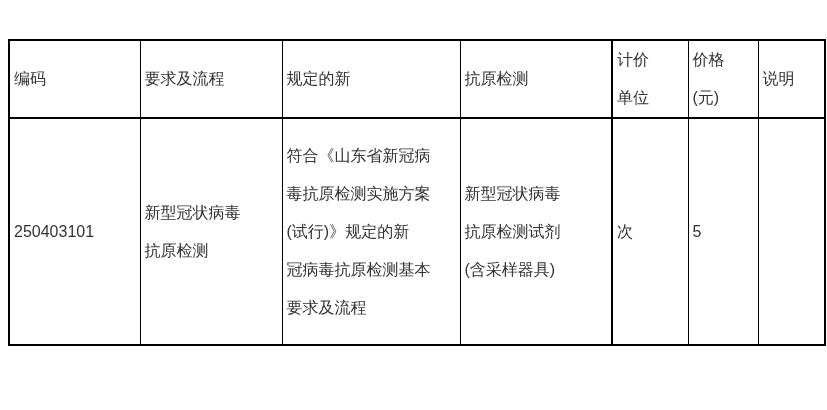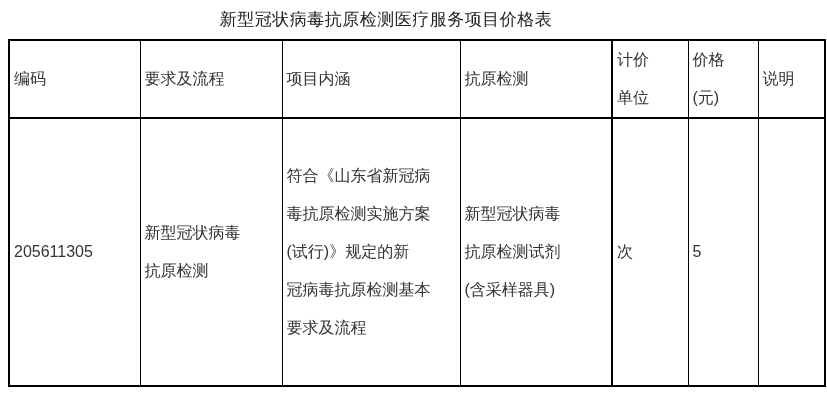--- a/index.html
+++ b/index.html
@@ -41,64 +41,63 @@
     text-align: left;
     vertical-align: middle;
     padding: 0 2px 0 4px;
     font-size: 16px;
     line-height: 38px;
     color: var(--text);
     white-space: pre-line;
     overflow: hidden;
   }
   .price-table thead th { height: 76px; border-bottom: 2px solid var(--border); }
-  .price-table tbody td { height: 268px; }
+  .price-table tbody td { height: 227px; }
   .col-unit-b { border-left: 2px solid var(--border) !important; }
 
   col.c-code  { width: 131px; }
   col.c-name  { width: 142px; }
   col.c-cont  { width: 178px; }
   col.c-excl  { width: 152px; }
   col.c-unit  { width: 76px; }
   col.c-price { width: 70px; }
   col.c-note  { width: 67px; }
 </style>
 </head>
 <body>
 
 <div class="page">
 
-  <div class="doc-title">新型冠状病毒抗原检测医疗服务项目价格表</div>
 
   <table class="price-table">
     <colgroup>
       <col class="c-code">
         <col class="c-name">
         <col class="c-cont">
       <col class="c-excl">
         <col class="c-unit">
         <col class="c-price">
         <col class="c-note">
     </colgroup>
     <thead>
       <tr>
         <th>编码</th>
         <th>要求及流程</th>
-        <th>项目内涵</th>
+        <th>规定的新</th>
         <th>抗原检测</th>
         <th class="col-unit-b">计价
 单位</th>
         <th>价格
 (元)</th>
         <th>说明</th>
       </tr>
     </thead>
     <tbody>
       <tr>
-        <td>205611305</td>
+        <td>250403101</td>
         <td>新型冠状病毒
 抗原检测</td>
         <td>符合《山东省新冠病
 毒抗原检测实施方案
 (试行)》规定的新
 冠病毒抗原检测基本
 要求及流程</td>
         <td>新型冠状病毒
 抗原检测试剂
 (含采样器具)</td>

